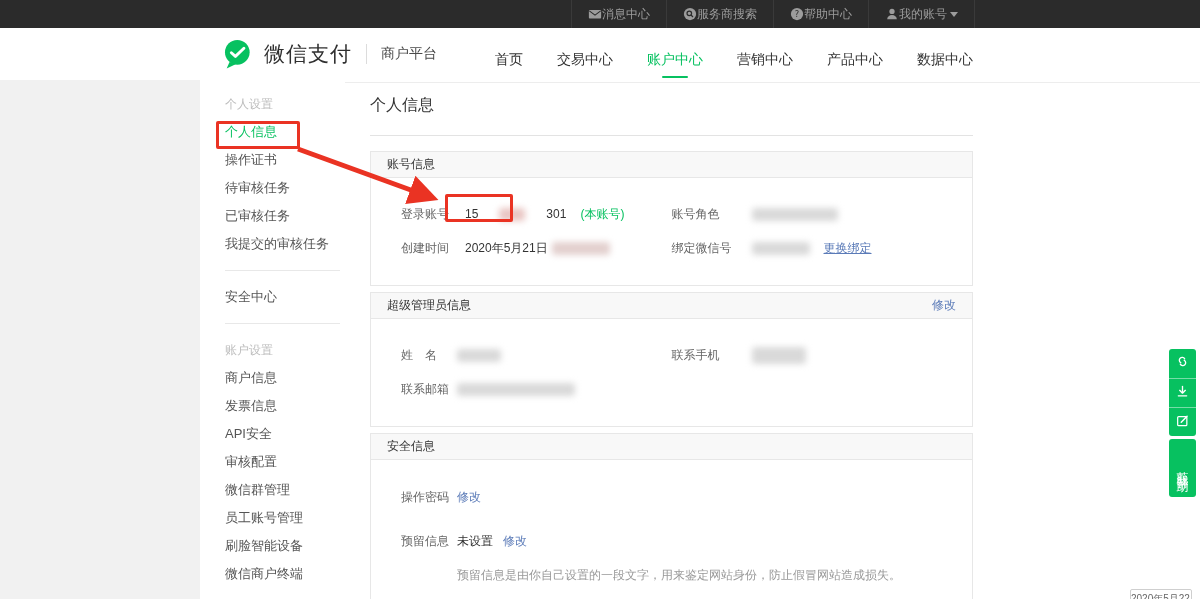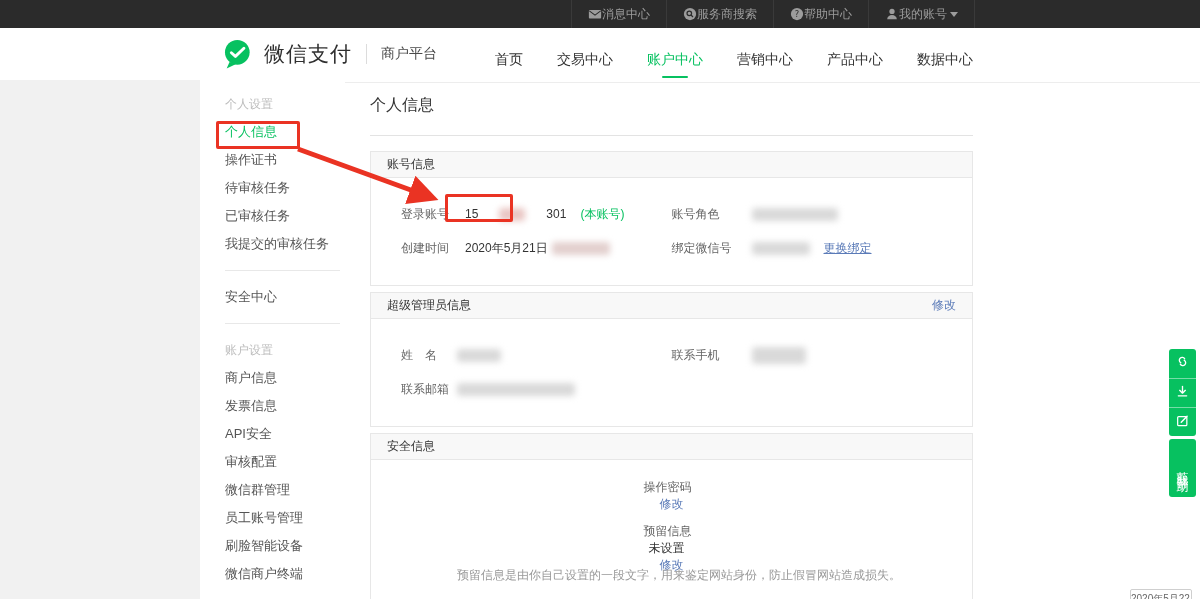--- a/index.html
+++ b/index.html
@@ -50,21 +50,21 @@
   .field { flex:1; display:flex; align-items:center; font-size:12px; }
   .lbl { width:56px; color:#666; flex:none; }
   .lbl-wide { width:80px; color:#666; flex:none; }
   .val { color:#333;gap:20px; }
   .green-tag { color:#07c160; margin-left:6px; }
   .link { color:#5b7bb8; cursor:pointer; text-decoration:none; font-size:12px; }
   .blur { display:inline-block; height:13px; border-radius:3px; background:#d9d9d9; filter:blur(3px); vertical-align:middle; }
   .blur.pink { background:#e9c6c3; }
   .login-wrap { display:flex; align-items:center; padding:0 8px; height:26px; }
   .notes { margin:8px 0 0 56px; font-size:12px; color:#999; line-height:16px; }
-  .sec-row { height:36px; display:flex; align-items:center; font-size:12px;flex-direction:column; }
+  .sec-row { height:36px; display:flex; align-items:center; font-size:12px; }
   .strong-val { color:#333; margin-right:10px; }
 
   
   .card.security .card-bd { padding-bottom:40px; }
 
   
   .float-widget { position:absolute; right:4px; top:349px; width:27px; }
   .fw-group { background:#07c160; border-radius:3px; overflow:hidden; }
   .fw-btn { width:27px; height:29px; display:flex; align-items:center; justify-content:center; cursor:pointer; }
   .fw-btn + .fw-btn { border-top:1px solid rgba(255,255,255,.45); }

